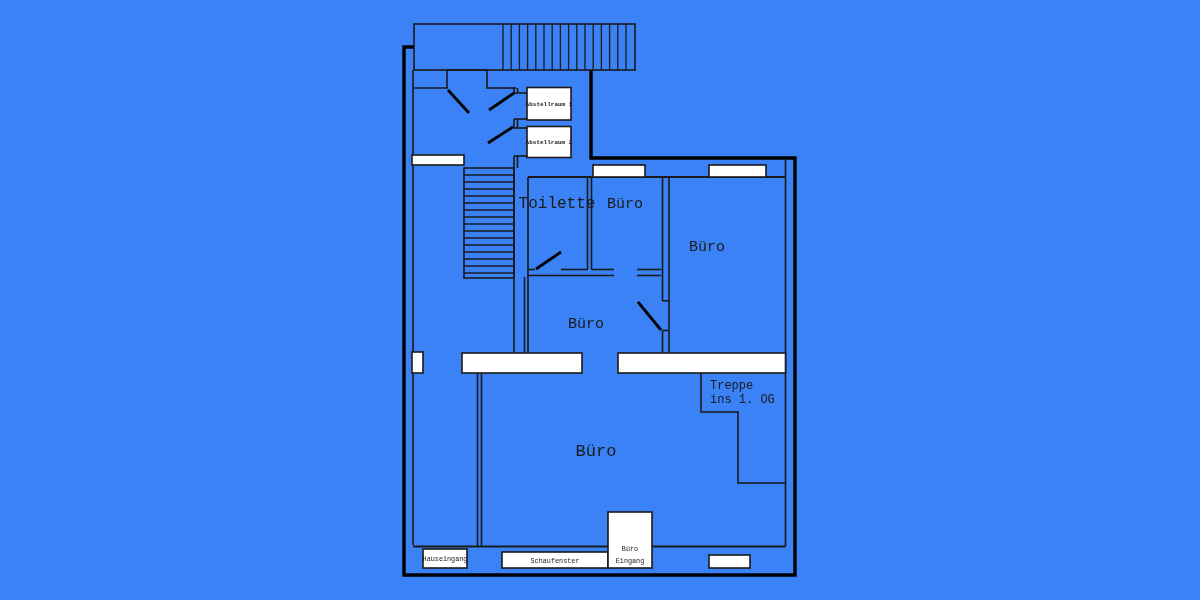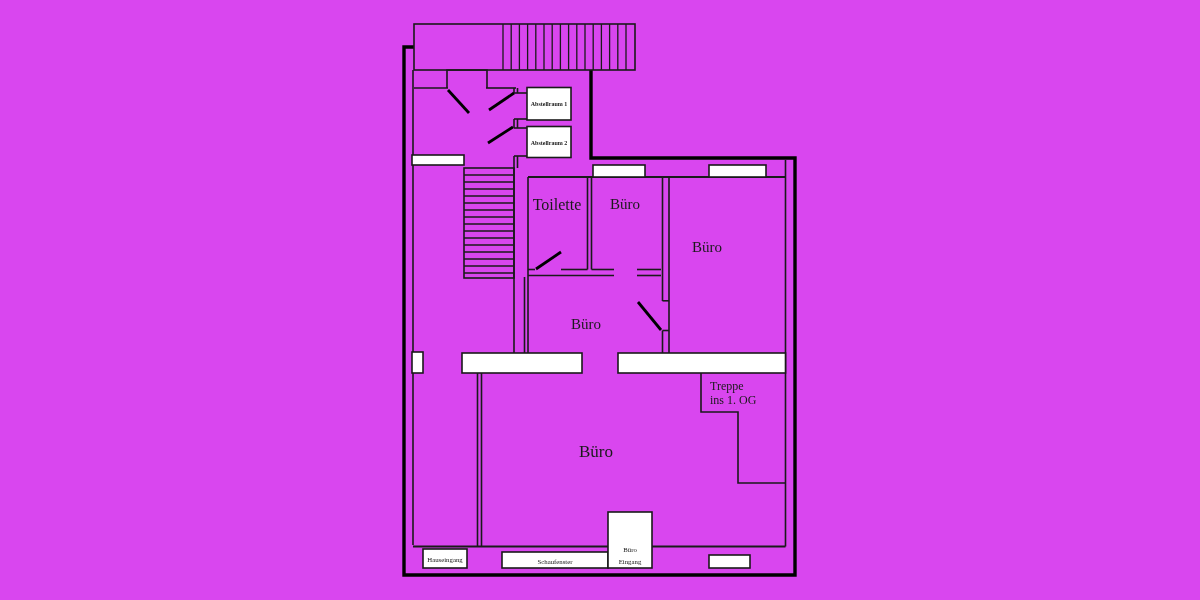--- a/index.html
+++ b/index.html
@@ -1,17 +1,17 @@
 <!DOCTYPE html>
 <html><head>
 <meta charset="utf-8">
 <style>
   html,body{margin:0;padding:0;background:#ffffff;}
-  #canvas{width:1200px;height:600px;position:relative;background:#d946ef;overflow:hidden;
-          font-family:Liberation Serif, serif;}
+  #canvas{width:1200px;height:600px;position:relative;background:#3b82f6;overflow:hidden;
+          font-family:Liberation Mono, monospace;}
   svg{display:block;}
   .thick{stroke:#000000;stroke-width:3.4;fill:none;}
   .wall{stroke:#1a1a1a;stroke-width:1.6;fill:none;}
   .wall2{stroke:#1a1a1a;stroke-width:2;fill:none;}
   .whitebox{fill:#ffffff;stroke:#1a1a1a;stroke-width:1.6;}
   .swing{stroke:#000000;stroke-width:2.8;fill:none;}
   .hatchline{stroke:#1a1a1a;stroke-width:1.3;}
   .tread{stroke:#1a1a1a;stroke-width:1.3;}
   text{fill:#1a1a1a;dominant-baseline:central;}
   .lbl-lg{font-size:16px;text-anchor:middle;}

